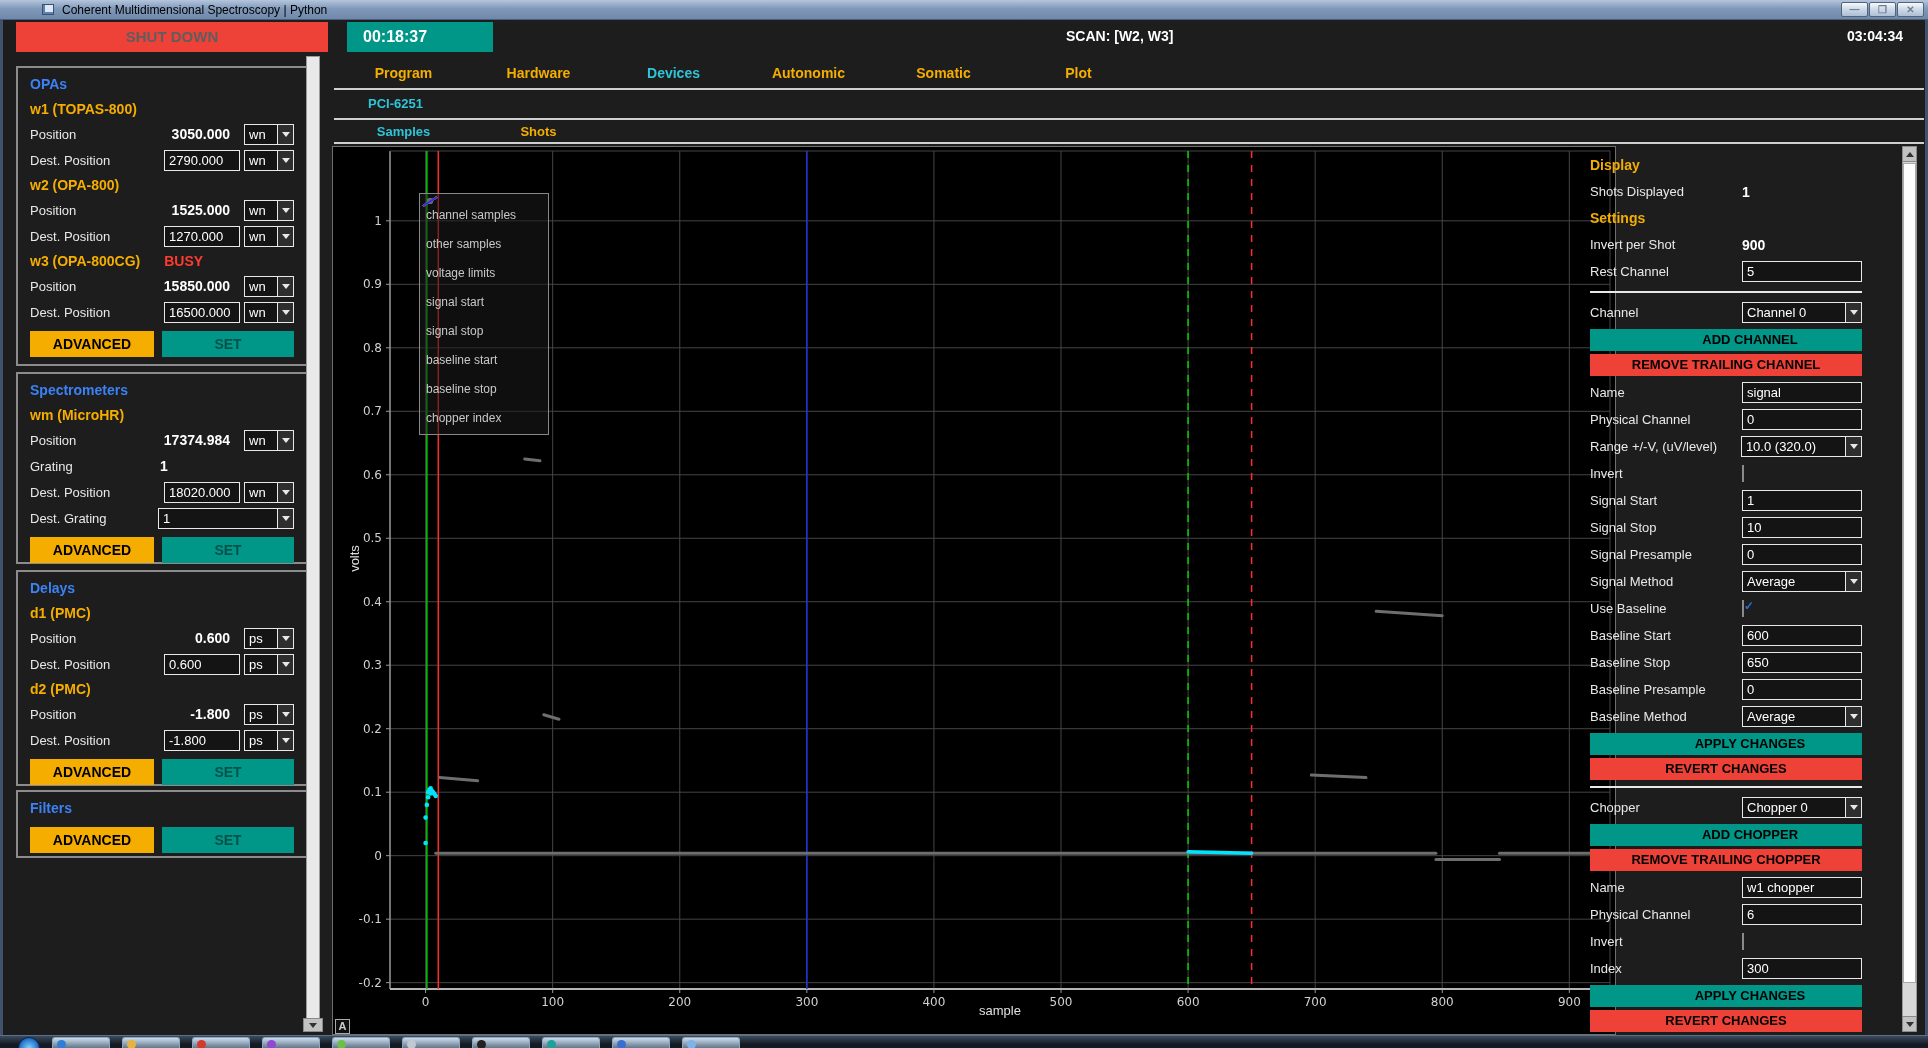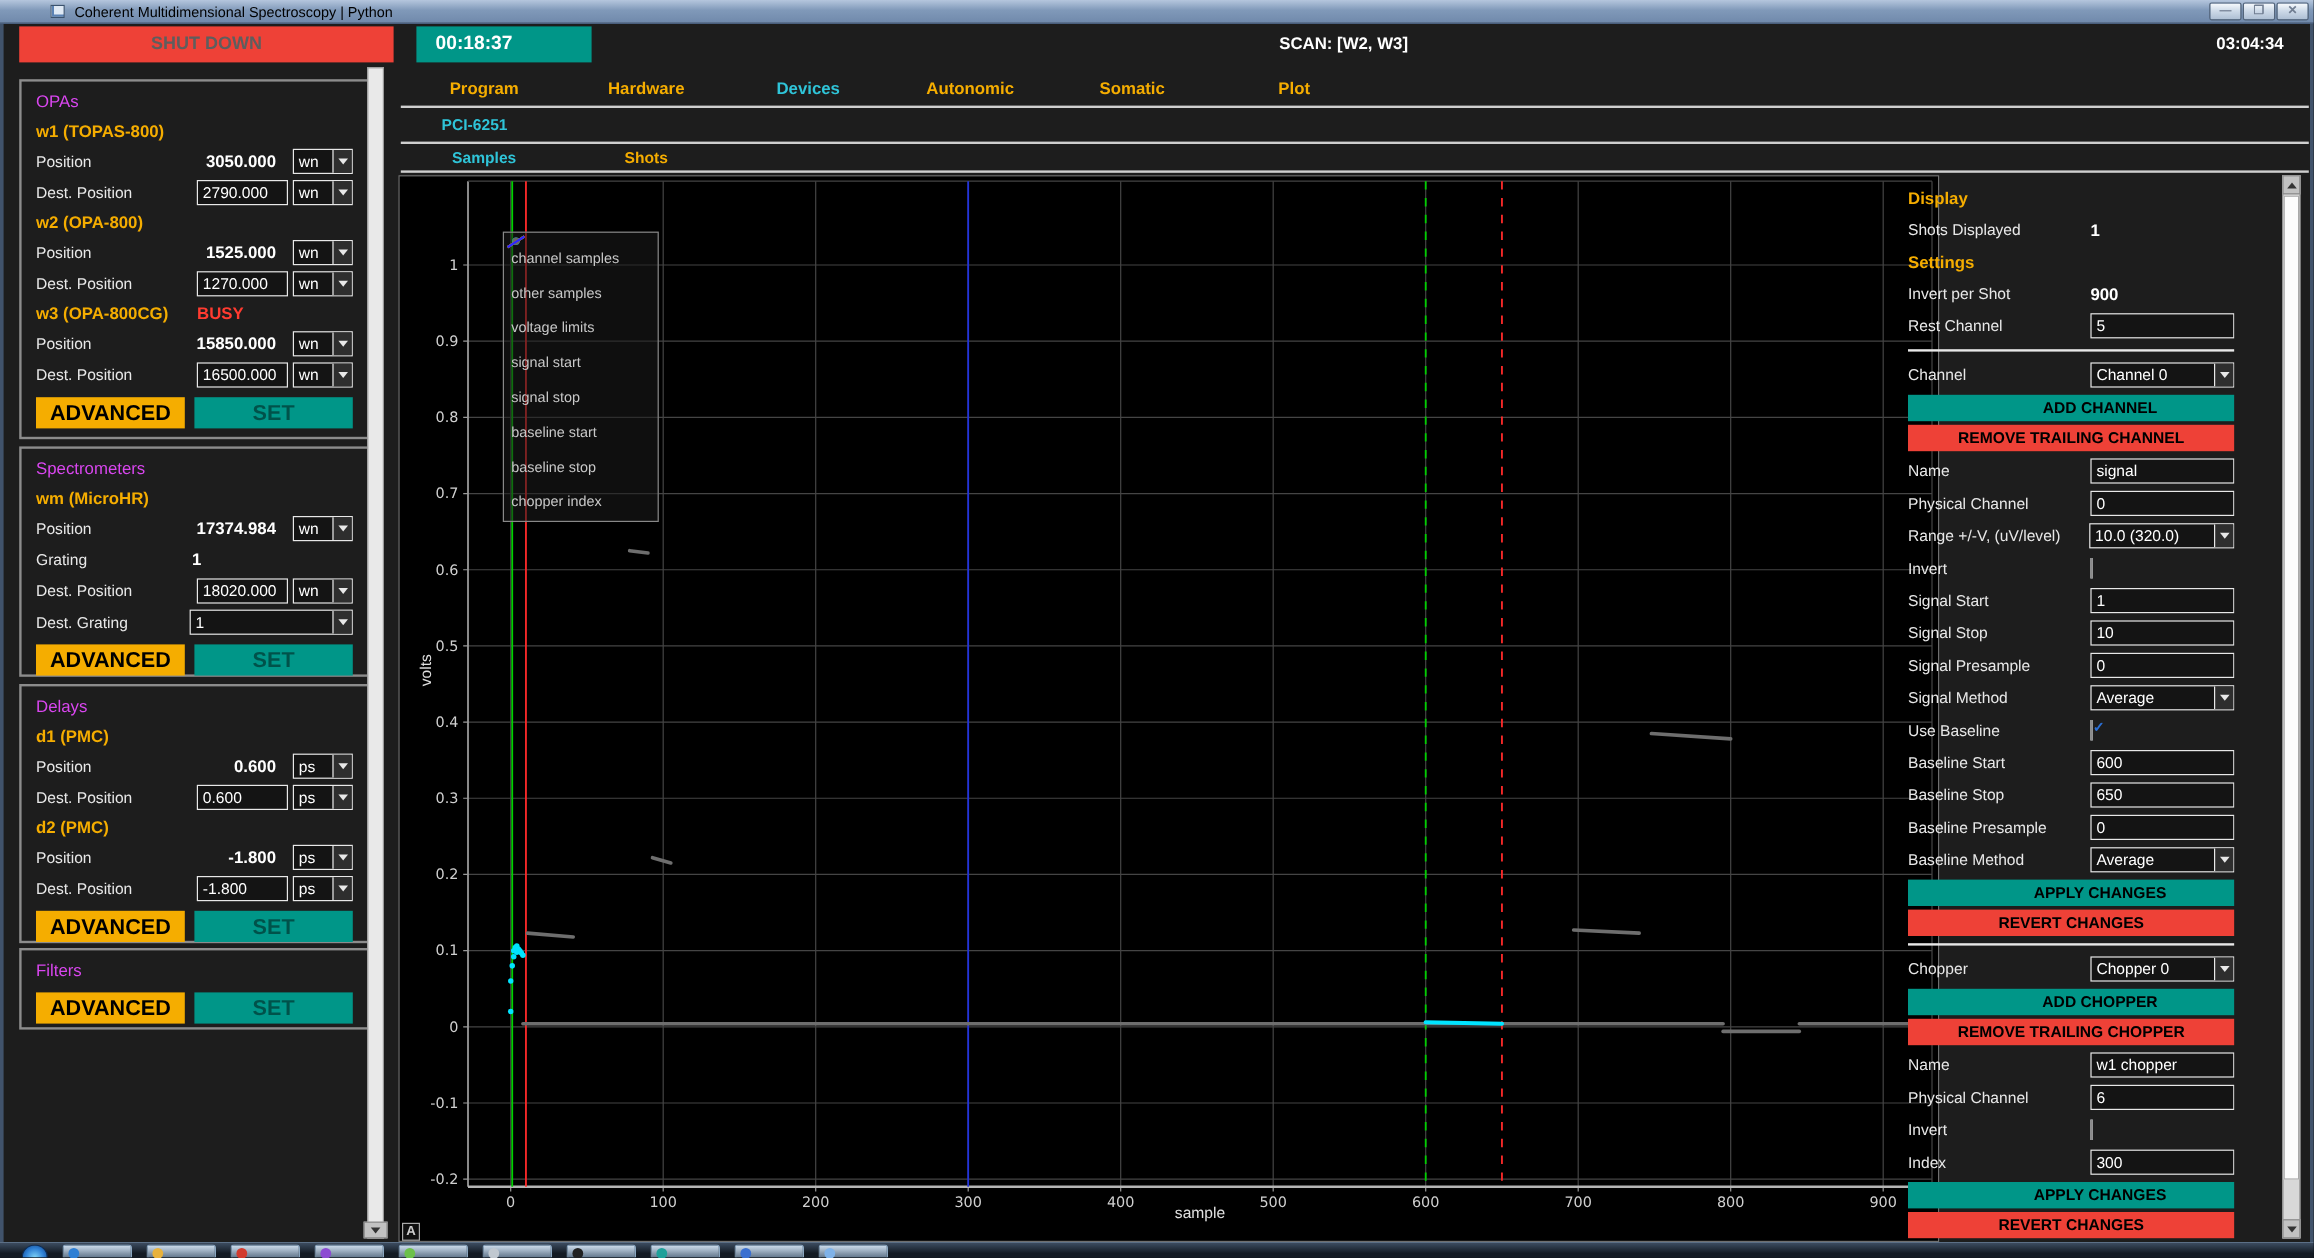--- a/index.html
+++ b/index.html
@@ -39,41 +39,41 @@
   #subtabs-row { left:336px; top:122px; width:410px; display:flex; }
   .subtab { width:135px; text-align:center; font-weight:bold; font-size:13px; line-height:20px; color:#f5ad00; }
   .subtab.active { color:#2fc4d8; }
 
   
   .group { left:16px; width:292px; border:2px solid #8c8c8c; background:#1d1d1d; padding:8px 12px; }
   #grp-opas { top:66px; height:300px; }
   #grp-spec { top:372px; height:192px; }
   #grp-delays { top:570px; height:216px; }
   #grp-filters { top:790px; height:68px; }
-  .gtitle { color:#d946ef; font-weight:normal; font-size:14px; height:21px; }
+  .gtitle { color:#3b82f6; font-weight:bold; font-size:14px; height:21px; }
   .hwname { color:#f5ad00; font-weight:bold; font-size:14px; height:24px; line-height:24px; display:flex; gap:24px; }
   .busy { color:#ff3b30; }
   .srow { display:flex; align-items:center; height:26px; font-size:13px; color:#e8e8e8; }
   .srow .lbl { flex:0 0 128px; }
   .val { flex:1; text-align:right; font-weight:bold; font-size:14px; color:#fff; padding-right:10px;
     white-space:nowrap; overflow:hidden; }
   .val.left { text-align:left; padding-left:2px; }
   .tin { background:#141414; border:1px solid #e8e8e8; color:#fff; font-size:13px;
     height:21px; line-height:19px; padding:0 4px; width:76px; overflow:hidden; white-space:nowrap; }
   .dd { display:flex; height:21px; border:1px solid #e8e8e8; background:#141414; color:#fff;
     font-size:13px; align-items:center; }
   .dd .dtxt { flex:1; padding-left:4px; line-height:19px; overflow:hidden; white-space:nowrap; }
   .ddbtn { width:16px; height:100%; border-left:1px solid #e8e8e8; background:#2e2e2e;
     display:flex; align-items:center; justify-content:center; }
   .arr { width:0; height:0; border-left:4px solid transparent; border-right:4px solid transparent;
     border-top:5px solid #e8e8e8; }
   .dd-unit { flex:0 0 50px; margin-left:4px; }
   .dd-wide { flex:1; }
   .btnrow { display:flex; gap:8px; margin-top:6px; height:26px; }
-  .btn { font-weight:bold; font-size:18px; text-align:center; line-height:26px; }
+  .btn { font-weight:bold; font-size:14px; text-align:center; line-height:26px; }
   .btn-adv { flex:0 0 124px; background:#f5ad00; color:#000; }
   .btn-set { flex:1; background:#009688; color:rgba(0,0,0,0.45); }
 
   
   #lscroll { left:306px; top:56px; width:14px; height:976px; background:#e9e9e9; border:1px solid #9a9a9a; }
   .scr-btn { background:#c2c2c2; border:1px solid #8a8a8a; display:flex; align-items:center; justify-content:center; }
   #lscroll-down { left:303px; top:1018px; width:20px; height:14px; }
   .tri-d { width:0;height:0;border-left:4px solid transparent;border-right:4px solid transparent;border-top:5px solid #333; }
   .tri-u { width:0;height:0;border-left:4px solid transparent;border-right:4px solid transparent;border-bottom:5px solid #333; }
 

